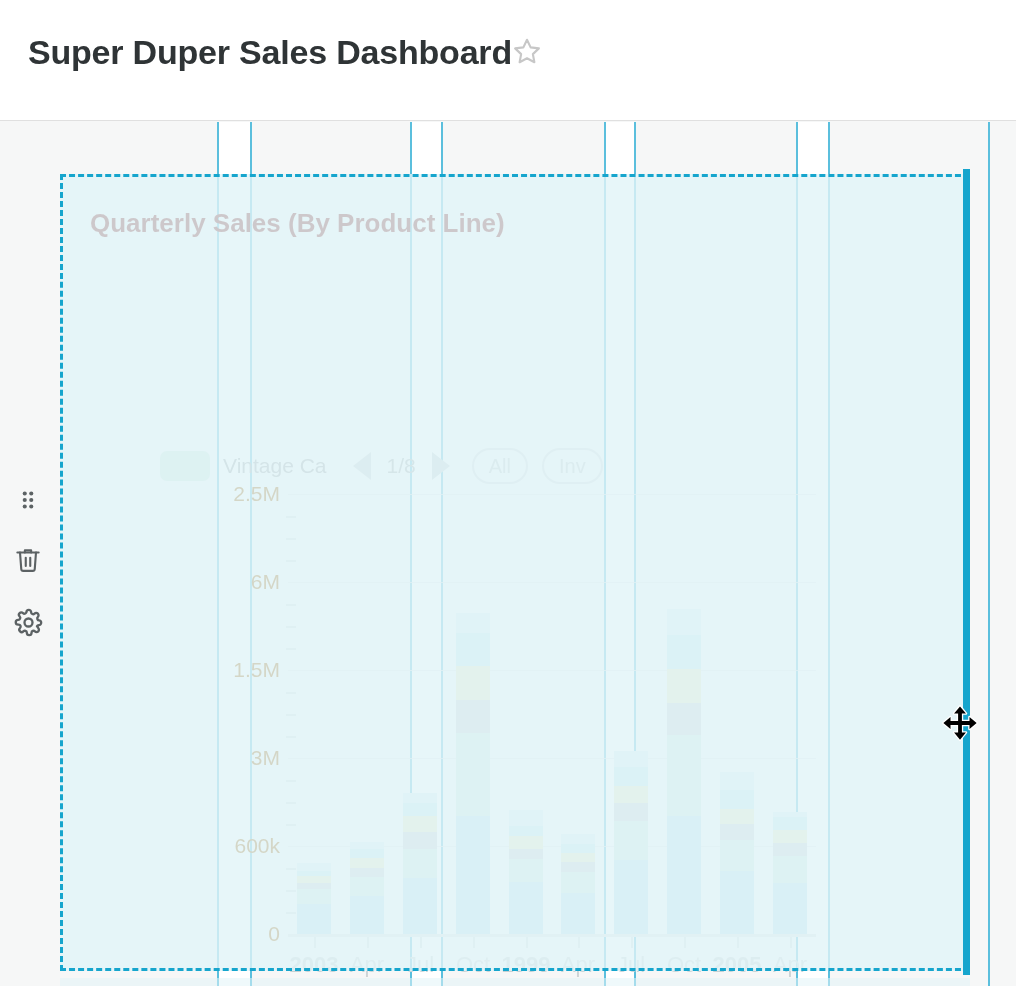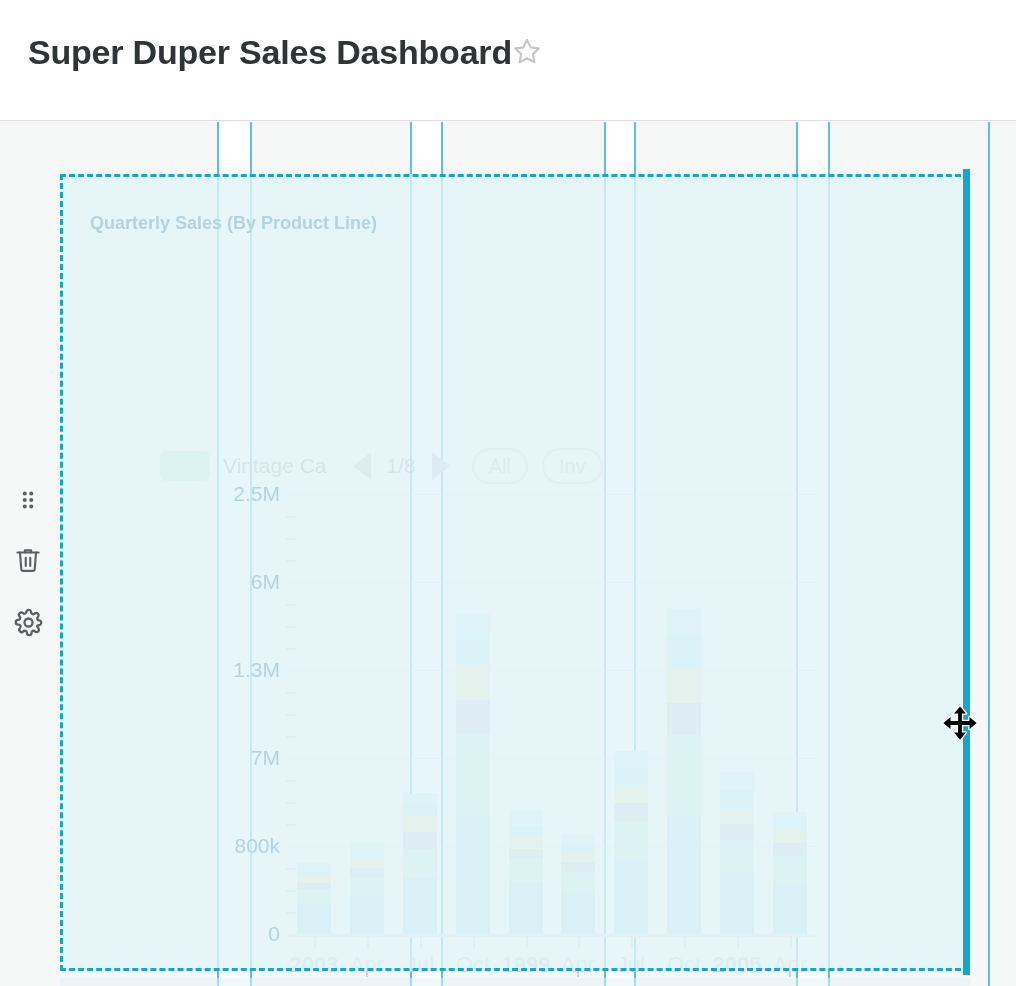--- a/index.html
+++ b/index.html
@@ -61,22 +61,22 @@
     background: rgba(225,244,248,0.80);
     border: 3px dashed #16a5cd;
     pointer-events: none;
     z-index: 6;
   }
   .widget-inner {
     position: absolute; inset: 0;
     padding: 32px 28px 0 30px;
   }
   .chart-title {
-    font-size: 18px; font-weight: bold;
-    color: #0c4a6e; margin: 0 0 0 0;
+    font-size: 26px; font-weight: bold;
+    color: #7f1d1d; margin: 0 0 0 0;
     line-height: 34px;
     position: relative; z-index: 2;
   }
 
   
   .legend-row {
     position: absolute; left: 100px; top: 274px;
     display: flex; align-items: center; gap: 0;
     z-index: 2;
     height: 36px;
@@ -102,21 +102,21 @@
 
   
   .plot {
     position: absolute;
     left: 30px; top: 320px;
     width: 850px; height: 440px;
     z-index: 2;
   }
   .ylabel {
     position: absolute; right: 0; font-size: 21px;
-    color: #0c4a6e; text-align: center; transform: translateY(-12px);
+    color: #a16207; text-align: center; transform: translateY(-12px);
     white-space: nowrap;
   }
   .yaxis-col { position: absolute; left: 0; top: 0; width: 190px; height: 440px; }
   .gridline {
     position: absolute; left: 198px; width: 528px; height: 1px;
     background: rgba(225,230,231,0.75);
   }
   .tick-minor { position: absolute; left: 196px; width: 10px; height: 2px; background: #d7dfe1; }
   .tick-axis  { position: absolute; left: 198px; width: 528px; height: 3px; background: #dfe5e6; }
   .bars { position: absolute; left: 198px; top: 0; width: 528px; height: 440px; }
@@ -207,23 +207,23 @@
         <span class="arrow-r"></span>
       </div>
 
       <span class="pill">All</span>
       <span class="pill">Inv</span>
     </div>
 
     <div class="plot">
       <div class="yaxis-col">
         <div class="ylabel" style="top:440px">0</div>
-        <div class="ylabel" style="top:352px">800k</div>
-        <div class="ylabel" style="top:264px">7M</div>
-        <div class="ylabel" style="top:176px">1.3M</div>
+        <div class="ylabel" style="top:352px">600k</div>
+        <div class="ylabel" style="top:264px">3M</div>
+        <div class="ylabel" style="top:176px">1.5M</div>
         <div class="ylabel" style="top:88px">6M</div>
         <div class="ylabel" style="top:0px">2.5M</div>
       </div>
 
       <div class="gridline" style="top:0px"></div>
       <div class="gridline" style="top:88px"></div>
       <div class="gridline" style="top:176px"></div>
       <div class="gridline" style="top:264px"></div>
       <div class="gridline" style="top:352px"></div>
       <div class="tick-axis" style="top:440px"></div>

